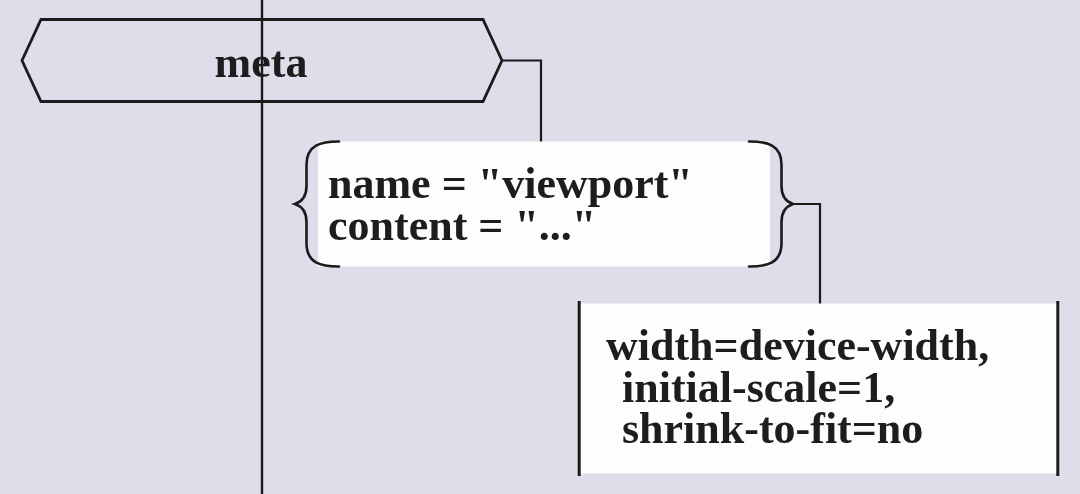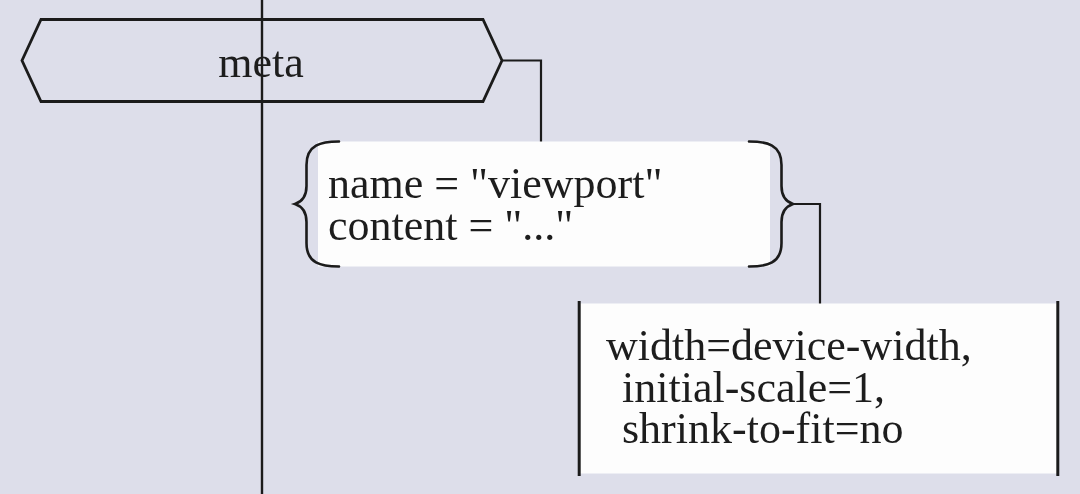--- a/index.html
+++ b/index.html
@@ -4,20 +4,21 @@
 <style>
   html, body {
     margin: 0;
     padding: 0;
     background: #dddeea;
   }
   .stage {
     width: 1080px;
     height: 494px;
     overflow: hidden;
+    font-weight: bold;
   }
   svg { display: block; }
   .stroke {
     stroke: #1b1b1b;
     fill: none;
   }
   .djs-text {
     font-family: "Liberation Serif", "DejaVu Serif", serif;
     font-size: 44px;
     fill: #1d1d1d;

